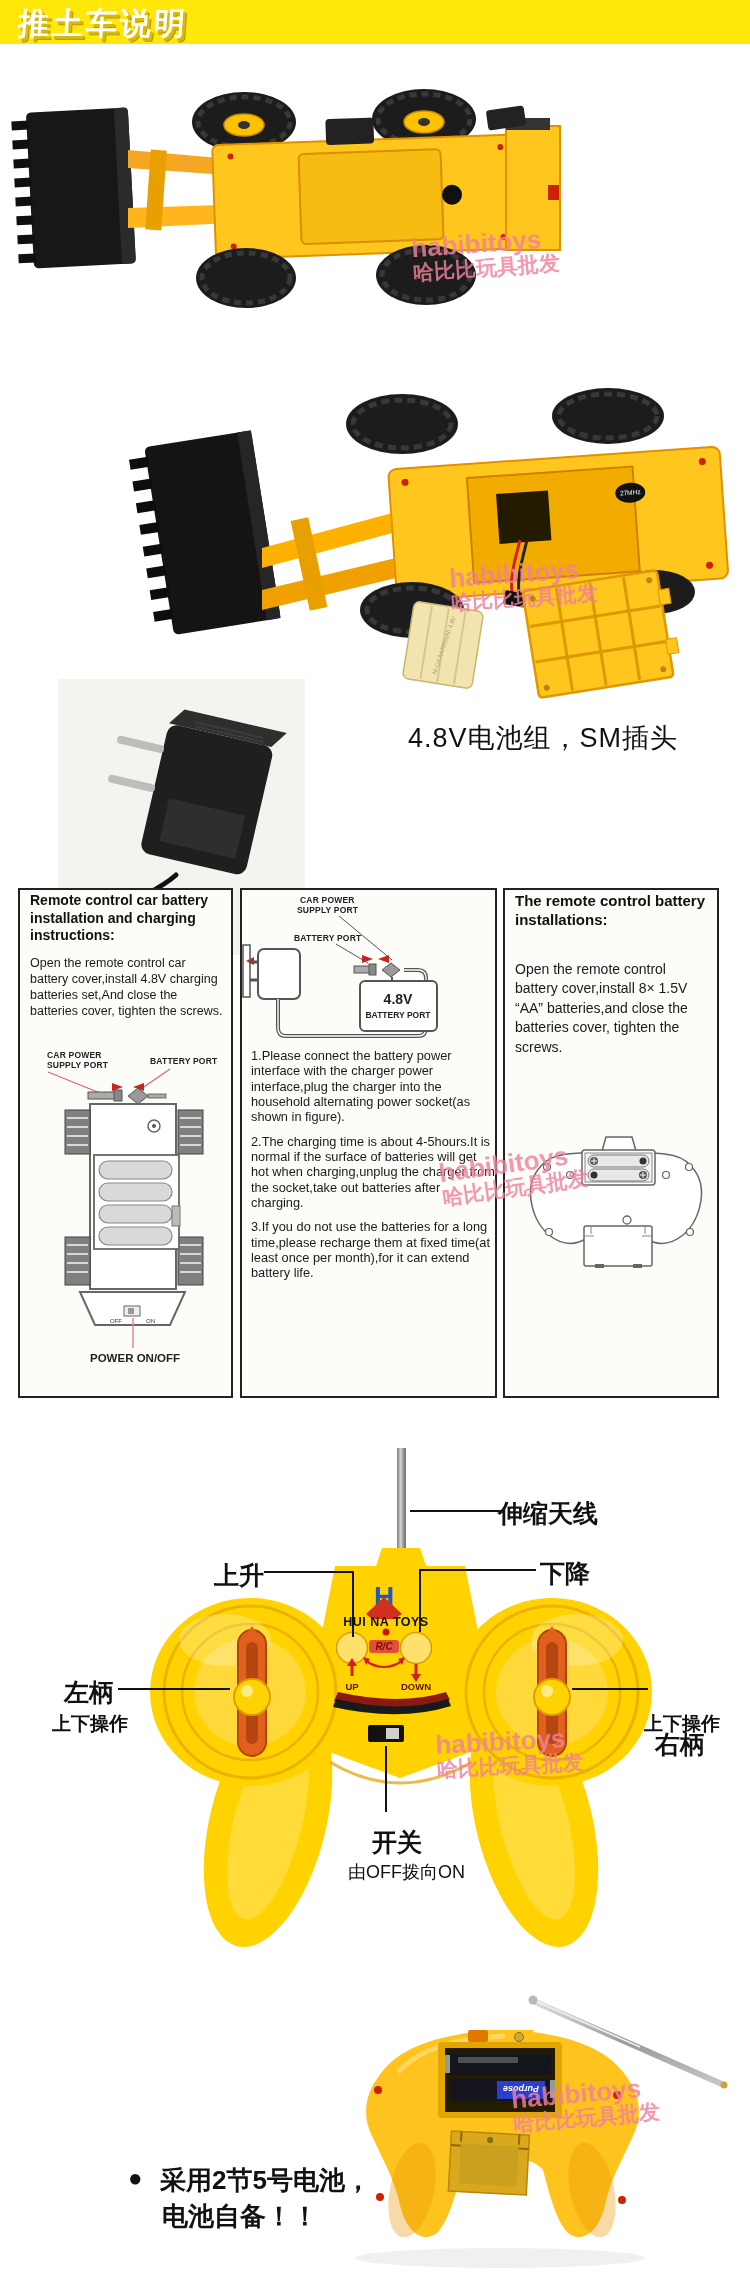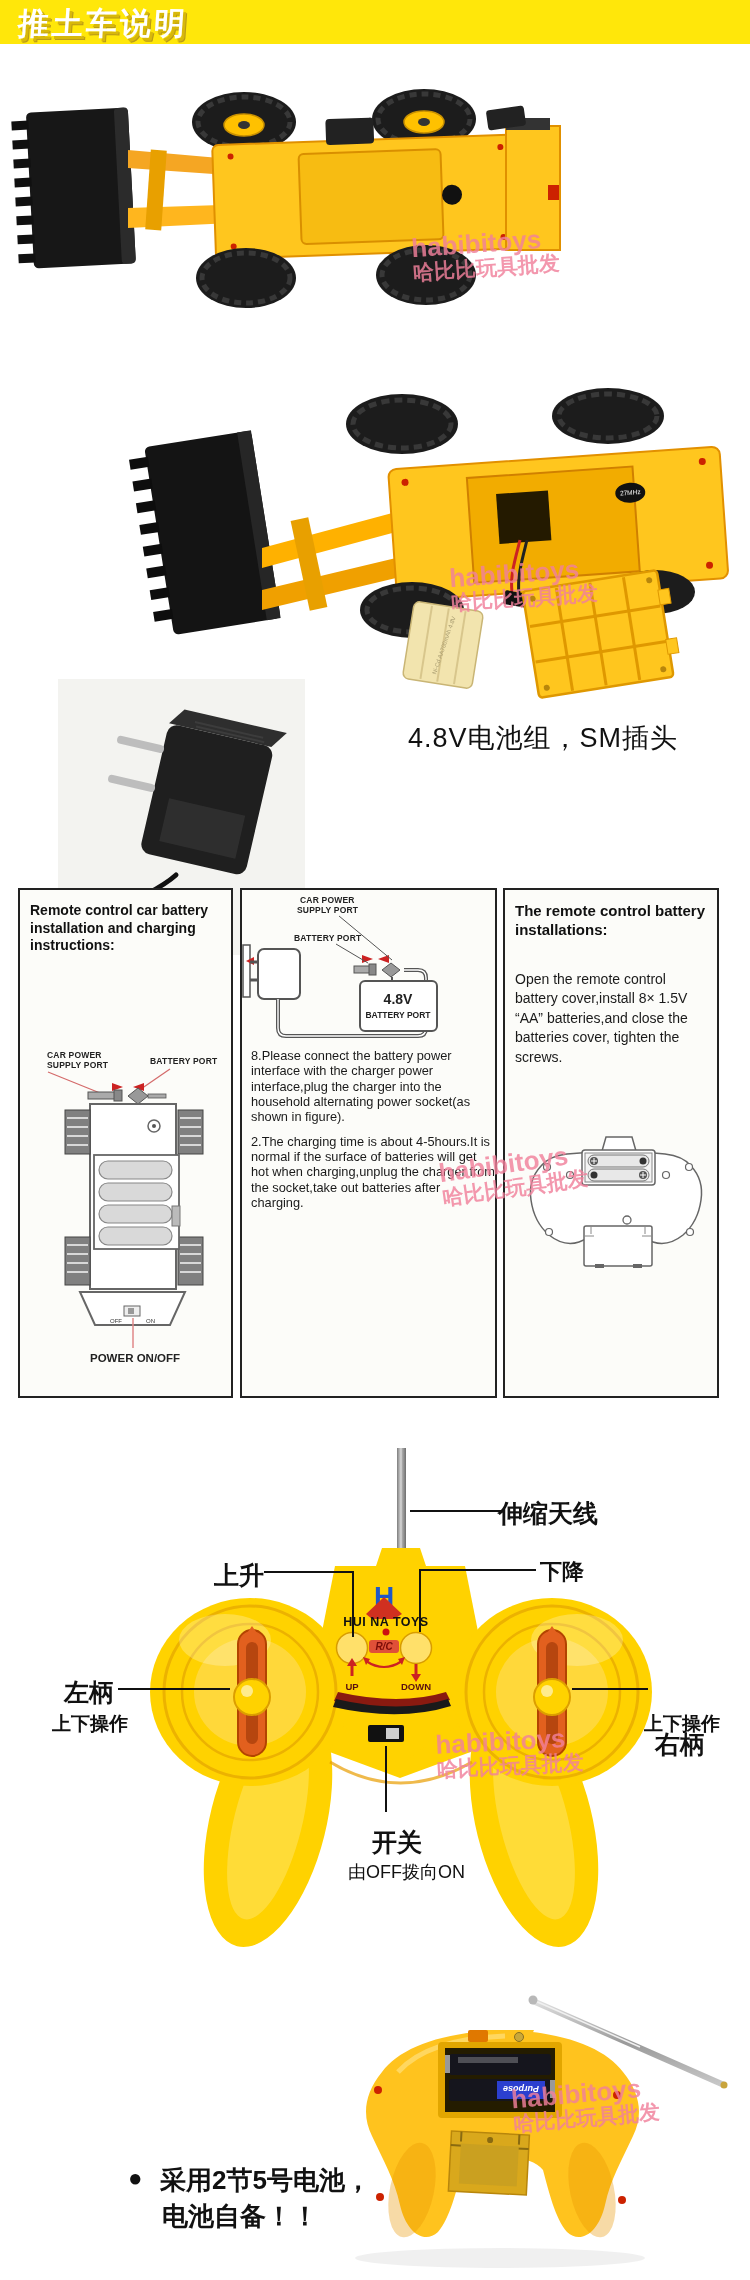--- a/index.html
+++ b/index.html
@@ -4,21 +4,21 @@
 <style>
   html,body{margin:0;padding:0;background:#fff;}
   #page{position:relative;width:750px;height:2280px;background:#fff;overflow:hidden;
         font-family:"Liberation Sans",sans-serif;}
   .abs{position:absolute;}
   .wm{color:rgba(240,128,155,0.82);font-weight:bold;line-height:1.05;white-space:nowrap;}
   .wm .l1{font-size:26px;}
   .wm .l2{font-size:21px;}
   .cnlabel{color:#111;font-weight:600;white-space:nowrap;font-family:"Liberation Sans",sans-serif;}
   .ibox{position:absolute;border:2px solid #222;background:#fcfcf9;box-sizing:border-box;}
-  .ibox .title{font-weight:bold;font-size:14px;line-height:1.25;color:#111;padding:12px 8px 0 10px;}
+  .ibox .title{font-weight:bold;font-size:14px;line-height:1.25;color:#111;padding:2px 8px 0 10px;}
   .ibox .body{font-size:12.5px;line-height:1.3;color:#1a1a1a;padding:10px 8px 0 10px;}
   .steps{position:absolute;left:0;top:158px;padding:0 6px 0 9px;font-size:12.8px;line-height:1.2;color:#1a1a1a;}
   .steps p{margin:0 0 9px 0;}
   .dlbl{font-size:8.5px;fill:#222;font-weight:bold;letter-spacing:.2px;}
   .dsmall{font-size:6px;fill:#333;}
   svg{position:absolute;overflow:visible;}
   .annline{stroke:#111;stroke-width:2;fill:none;}
 </style>
 </head>
 <body>
@@ -187,20 +187,21 @@
         <rect x="130" y="286" width="22" height="14" rx="3" fill="#0a0a0a"></rect>
         <rect x="151" y="289" width="5" height="3" fill="#c0c0c0"></rect>
         <rect x="151" y="294" width="5" height="3" fill="#c0c0c0"></rect>
       </g>
     </svg>
   </div>
   <div class="abs cnlabel" style="left:408px;top:720px;font-size:27px;font-weight:500;letter-spacing:1px;">4.8V电池组，SM插头</div>
 
   <div class="ibox" style="left:18px;top:888px;width:215px;height:510px;">
     <div class="title">Remote control car battery installation and charging instructions:</div>
+    <div class="body">Open the remote control car battery cover,install 4.8V charging batteries set,And close the batteries cover, tighten the screws.</div>
     <svg style="left:0;top:0;" width="211" height="506" viewBox="0 0 211 506">
       <text class="dlbl" x="27" y="168">CAR POWER</text>
       <text class="dlbl" x="27" y="178">SUPPLY PORT</text>
       <text class="dlbl" x="130" y="174">BATTERY PORT</text>
       <path d="M28,182 L80,203" stroke="#d46a6a" stroke-width="1.2" fill="none"></path>
       <path d="M150,179 L118,201" stroke="#d46a6a" stroke-width="1.2" fill="none"></path>
       <polygon points="92,193 103,197 92,201" fill="#cc2222"></polygon>
       <polygon points="124,193 113,197 124,201" fill="#cc2222"></polygon>
       <rect x="68" y="202" width="28" height="7" fill="#aaa" stroke="#555"></rect>
       <rect x="94" y="200" width="8" height="11" fill="#888" stroke="#555"></rect>
@@ -259,22 +260,23 @@
       <rect x="118" y="91" width="77" height="50" rx="5" fill="#fff" stroke="#555" stroke-width="2"></rect>
       <text x="156" y="114" text-anchor="middle" font-size="14" font-weight="bold" fill="#222">4.8V</text>
       <text x="156" y="128" text-anchor="middle" font-size="8.5" fill="#222" font-weight="bold">BATTERY PORT</text>
       <text class="dlbl" x="58" y="13">CAR POWER</text>
       <text class="dlbl" x="55" y="23">SUPPLY PORT</text>
       <text class="dlbl" x="52" y="51">BATTERY PORT</text>
       <path d="M97,26 L150,70" stroke="#555" stroke-width="1" fill="none"></path>
       <path d="M94,54 L126,73" stroke="#555" stroke-width="1" fill="none"></path>
     </svg>
     <div class="steps" style="width:245px;">
-      <p>8.Please connect the battery power interface with the charger power interface,plug the charger into the household alternating power socket(as shown in figure).</p>
+      <p>1.Please connect the battery power interface with the charger power interface,plug the charger into the household alternating power socket(as shown in figure).</p>
       <p>2.The charging time is about 4-5hours.It is normal if the surface of batteries will get hot when charging,unplug the charger from the socket,take out batteries after charging.</p>
+      <p>3.If you do not use the batteries for a long time,please recharge them at fixed time(at least once per month),for it can extend battery life.</p>
     </div>
   </div>
 
   <div class="ibox" style="left:503px;top:888px;width:216px;height:510px;">
     <div class="title" style="font-size:15px;">The remote control battery installations:</div>
     <div class="body" style="font-size:14px;line-height:1.4;padding-top:30px;">Open the remote control battery cover,install  8× 1.5V “AA” batteries,and close the batteries cover, tighten the screws.</div>
     <svg style="left:0;top:0;" width="212" height="506" viewBox="0 0 212 506">
       <polygon points="101,247 127,247 131,261 97,261" fill="#fff" stroke="#666" stroke-width="1.5"></polygon>
       <path d="M101,261 L62,264 Q44,266 36,276 Q23,290 26,310 Q29,332 44,345 Q59,357 74,352 Q86,348 92,338
                Q102,346 111,346 Q120,346 130,338 Q136,348 148,352 Q163,357 178,345 Q193,332 196,310
@@ -382,21 +384,21 @@
       <path class="annline" d="M410,1511 H502"></path>
       <path class="annline" d="M264,1572 H353 V1637"></path>
       <path class="annline" d="M536,1570 H420 V1632"></path>
       <path class="annline" d="M118,1689 H230"></path>
       <path class="annline" d="M648,1689 H572"></path>
       <path class="annline" d="M386,1746 V1812"></path>
     </g>
   </svg>
   <div class="abs cnlabel" style="left:498px;top:1497px;font-size:25px;">伸缩天线</div>
   <div class="abs cnlabel" style="left:214px;top:1559px;font-size:25px;">上升</div>
-  <div class="abs cnlabel" style="left:540px;top:1557px;font-size:22px;">下降</div>
+  <div class="abs cnlabel" style="left:540px;top:1557px;font-size:25px;">下降</div>
   <div class="abs cnlabel" style="left:64px;top:1676px;font-size:25px;">左柄</div>
   <div class="abs cnlabel" style="left:655px;top:1728px;font-size:25px;">右柄</div>
   <div class="abs cnlabel" style="left:52px;top:1711px;font-size:19px;">上下操作</div>
   <div class="abs cnlabel" style="left:644px;top:1711px;font-size:19px;">上下操作</div>
   <div class="abs cnlabel" style="left:372px;top:1826px;font-size:25px;">开关</div>
   <div class="abs cnlabel" style="left:348px;top:1860px;font-size:18px;font-weight:500;">由OFF拨向ON</div>
   <div class="abs wm" style="left:436px;top:1728px;transform:rotate(-3deg);">
     <div class="l1">habibitoys</div>
     <div class="l2">哈比比玩具批发</div>
   </div>

